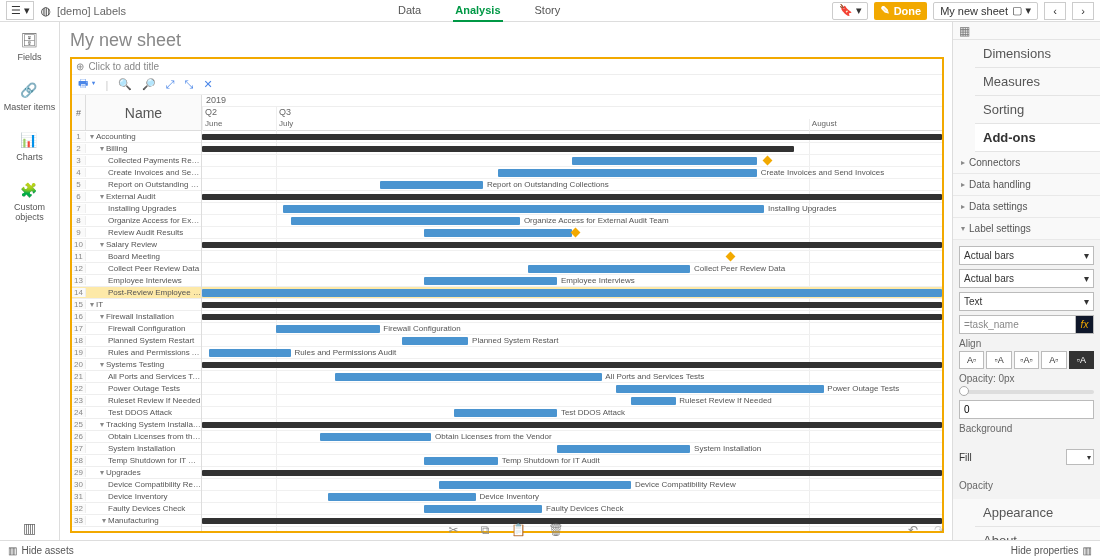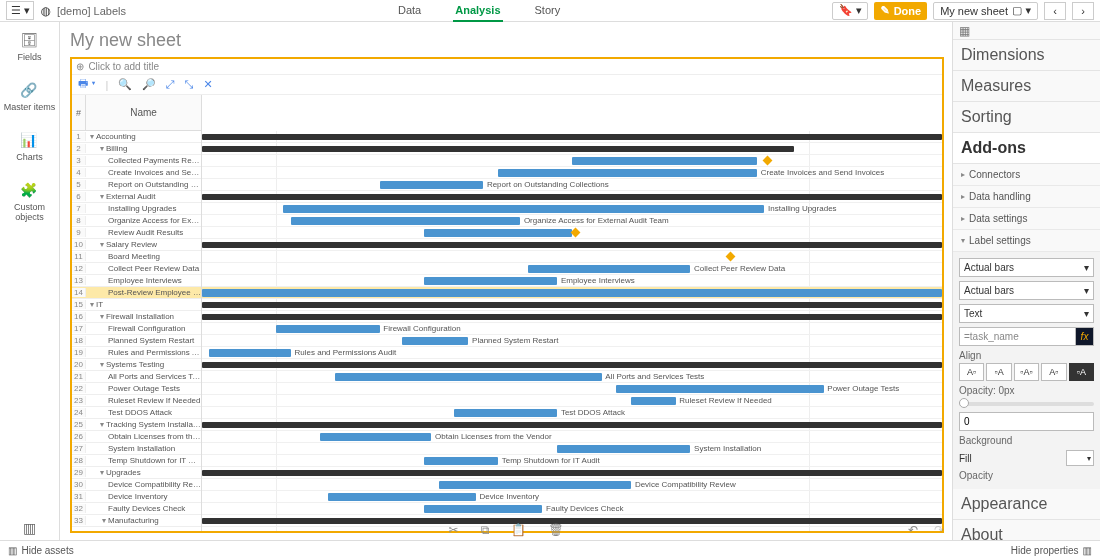--- a/index.html
+++ b/index.html
@@ -17,52 +17,52 @@
   .hamburger { border:1px solid #ccc; padding:2px 4px; font-size:11px; }
   .app-title { font-size:11px; color:#666; }
   
   .asset-panel { position:absolute; left:0; top:22px; bottom:20px; width:60px; border-right:1px solid #ddd; text-align:center; }
   .asset-item { padding:10px 2px; font-size:9px; color:#555; }
   .asset-item .ic { display:block; font-size:14px; margin-bottom:4px; color:#666;}
   .asset-foot { position:absolute; bottom:4px; width:100%; font-size:14px; color:#666;}
   
   .right-panel { position:absolute; right:0; top:22px; bottom:20px; width:148px; border-left:1px solid #ddd; background:#f9f9f9; overflow-y:auto; }
   .rp-iconrow { height:18px; border-bottom:1px solid #e4e4e4; display:flex; align-items:center; padding-left:6px; color:#777; font-size:12px;}
-  .rp-section { padding:6px 8px; border-bottom:1px solid #e4e4e4; font-size:16px; color:#555; }
+  .rp-section { padding:6px 8px; border-bottom:1px solid #e4e4e4; font-size:13px; color:#555;margin-left:22px; }
   .rp-section.selected { background:#fff; font-weight:600; color:#333;}
   .rp-sub { padding:5px 8px; border-bottom:1px solid #e9e9e9; font-size:10px; display:flex; align-items:center; gap:4px; color:#555;}
   .rp-sub.open::before { content:"▾"; font-size:8px; color:#888;}
   .rp-sub.closed::before { content:"▸"; font-size:8px; color:#888;}
   .rp-content { padding:6px; background:#f3f3f3; font-size:10px; }
   .rp-label { font-size:10px; color:#666; margin:4px 0 2px; }
   .rp-select { width:100%; border:1px solid #bbb; background:#fff; font-size:10px; padding:3px 4px; display:flex; justify-content:space-between; align-items:center; margin-bottom:4px;}
   .rp-input-row { display:flex; gap:0; }
   .rp-text-input { flex:1; border:1px solid #bbb; background:#fff; font-size:10px; padding:3px 4px; color:#888;}
   .rp-fx { border:1px solid #bbb; border-left:none; background:#0f172a; color:#f2a900; width:18px; display:flex; align-items:center; justify-content:center; font-style:italic; font-size:10px;}
   .align-row { display:flex; gap:2px; margin-bottom:4px;}
   .align-btn { border:1px solid #bbb; background:#fff; flex:1; height:18px; display:flex; align-items:center; justify-content:center; font-size:9px; position:relative;}
   .align-btn.active { background:#333; color:#fff; border-color:#333;}
   .slider-track { height:4px; background:#ddd; border-radius:2px; position:relative; margin:6px 0;}
   .slider-thumb { width:10px; height:10px; background:#fff; border:1px solid #aaa; border-radius:50%; position:absolute; top:-4px; left:0;}
   .num-input { width:100%; border:1px solid #bbb; background:#fff; font-size:10px; padding:3px 4px;}
-  .fill-row { display:flex; justify-content:space-between; align-items:center; margin:4px 0;}
+  .fill-row { display:flex; justify-content:space-between; align-items:center; margin:15px 0;}
   .color-swatch { border:1px solid #bbb; background:#fff; width:28px; height:16px; display:flex; align-items:center; justify-content:flex-end; padding-right:2px; font-size:8px;}
   
   .main { position:absolute; left:60px; right:148px; top:22px; bottom:20px; padding:8px 8px 8px 10px; overflow:hidden;}
   .sheet-title { font-size:18px; color:#888; margin-bottom:6px;}
   .viz-frame { border:2px solid #f2a900; height:calc(100% - 26px); position:relative; background:#fff; overflow:hidden;}
   .viz-titlebar { height:16px; display:flex; align-items:center; gap:4px; padding:0 4px; font-size:10px; color:#888; border-bottom:1px solid #eee;}
   .viz-toolbar { height:20px; display:flex; align-items:center; gap:10px; padding:0 6px; border-bottom:1px solid #eee; color:#4a86e8; font-size:11px;}
   .viz-toolbar span { color:#4a86e8;}
   .viz-body { position:absolute; top:36px; bottom:0; left:0; right:0; display:flex; }
   
   .grid-left { flex:0 0 130px; border-right:1px solid #ddd; position:relative; }
   .grid-head-row { height:36px; border-bottom:1px solid #ddd; display:flex; }
   .gh-num { width:14px; border-right:1px solid #ddd; display:flex; align-items:center; justify-content:center; font-size:9px; color:#666; background:#fafafa;}
-  .gh-name { flex:1; display:flex; align-items:center; justify-content:center; font-size:10px; color:#555; background:#fafafa;}
+  .gh-name { flex:1; display:flex; align-items:center; justify-content:center; font-size:14px; color:#555; background:#fafafa;}
   .grid-rows { position:absolute; top:36px; bottom:0; left:0; right:0; overflow:hidden;}
   .g-row { height:12px; display:flex; border-bottom:1px solid #eee; font-size:8px; color:#555; align-items:center;}
   .g-num { width:14px; border-right:1px solid #eee; text-align:center; color:#888; font-size:8px; background:#fafafa;}
   .g-name { flex:1; padding-left:2px; white-space:nowrap; overflow:hidden; text-overflow:ellipsis;}
   .g-row.sel { background:#fde9a8;}
   .g-row .caret { display:inline-block; width:8px; text-align:center; color:#888;}
   
   .grid-right { flex:1; position:relative; overflow:hidden;}
   .time-head { height:36px; border-bottom:1px solid #ddd; position:relative; font-size:9px; color:#666;}
   .time-head .yr { position:absolute; top:0; left:0; right:0; height:12px; border-bottom:1px solid #eee; padding-left:4px;}
@@ -268,20 +268,28 @@
               <div class="g-name" style="padding-left: 22px;"><span>Faulty Devices Check</span></div>
             </div>
             <div class="g-row">
               <div class="g-num">33</div>
               <div class="g-name" style="padding-left: 2px; margin-left: 12px;"><span class="caret">▾</span><span>Manufacturing</span></div>
             </div>
           </div>
       </div>
 
       <div class="grid-right">
+        <div class="time-head">
+          <div class="yr">2019</div>
+          <div class="q" style="left:0%;width:10%">Q2</div>
+          <div class="q" style="left:10%;width:90%">Q3</div>
+          <div class="m" style="left:0%;width:10%">June</div>
+          <div class="m" style="left:10%;width:72%">July</div>
+          <div class="m" style="left:82%;width:18%">August</div>
+        </div>
         <div class="time-body" id="time-body">
           <div class="vline" style="left:10%"></div>
           <div class="vline" style="left:82%"></div>
         <div class="tb-row">
               <div class="bar dark" style="left: 0%; width: 100%;"></div>
             </div>
             <div class="tb-row">
               <div class="bar dark" style="left: 0%; width: 80%;"></div>
             </div>
             <div class="tb-row">

